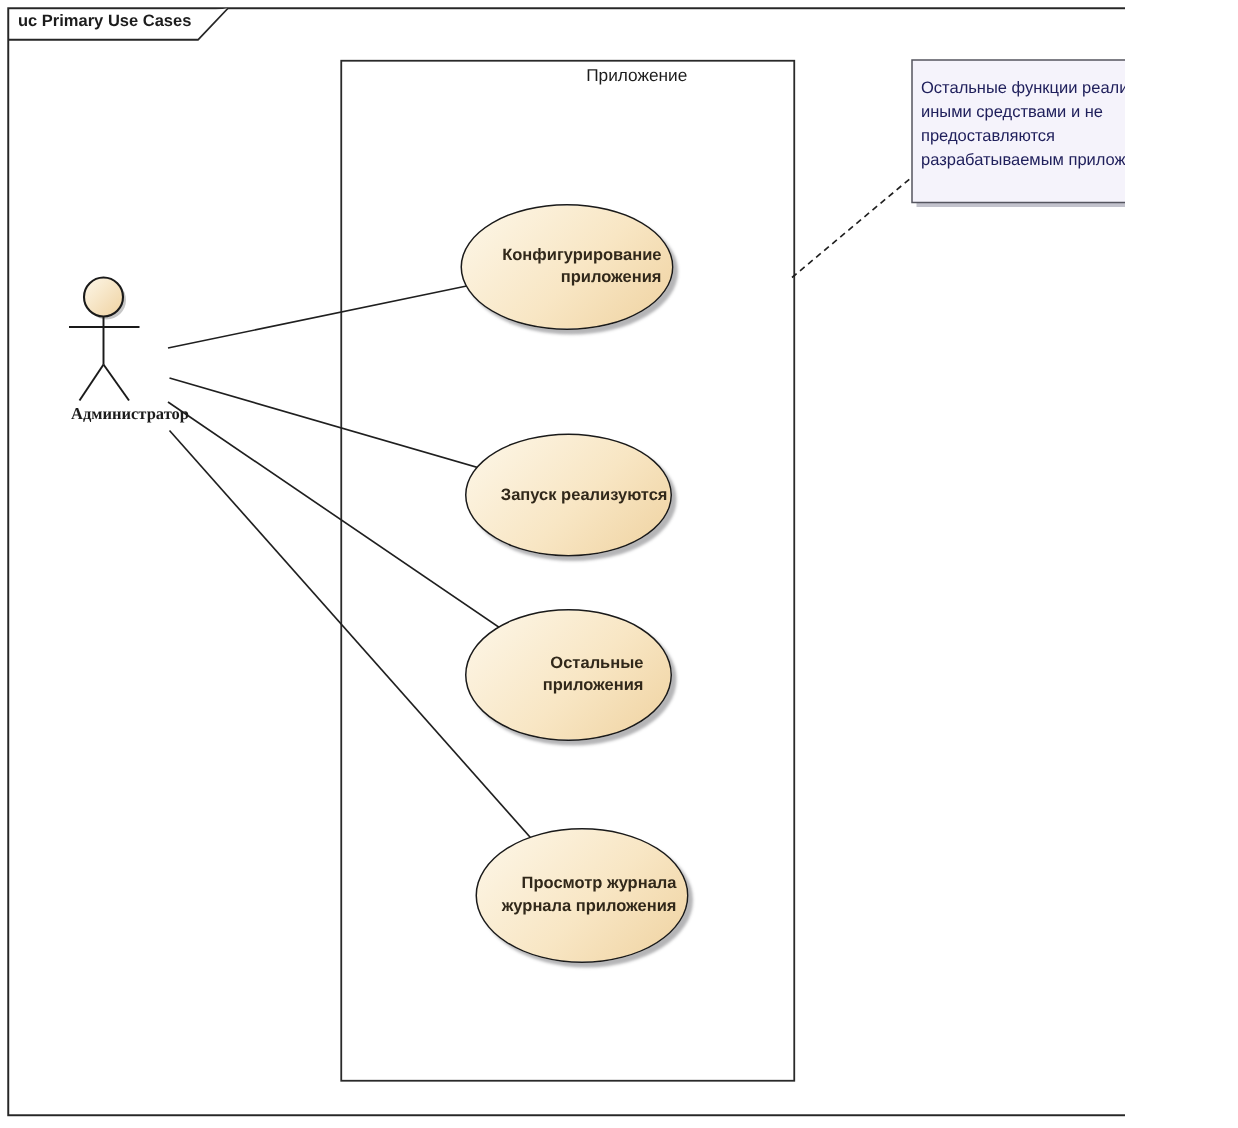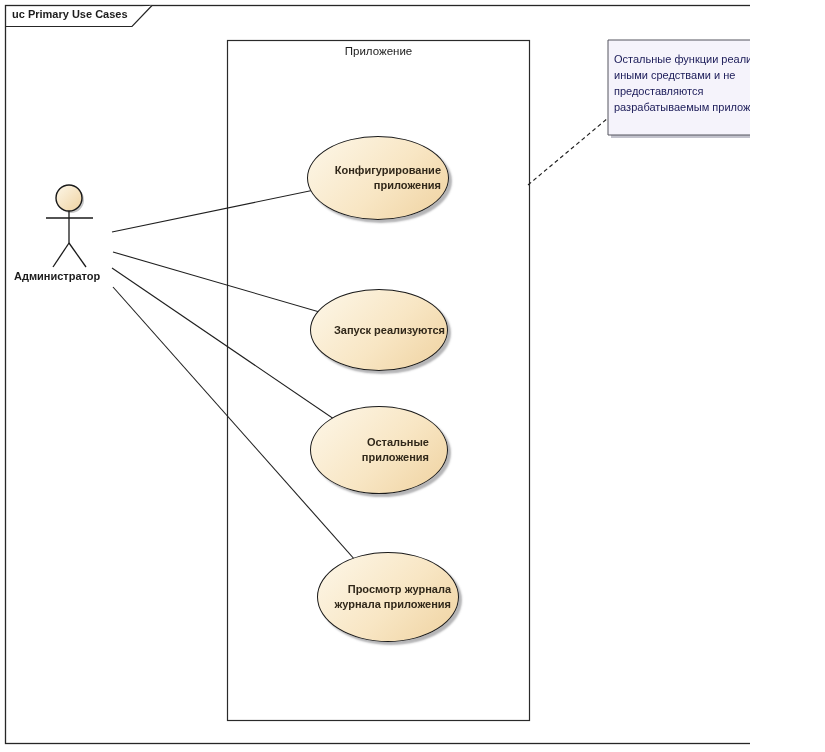--- a/index.html
+++ b/index.html
@@ -29,20 +29,21 @@
     color: #1c1c1c;
     white-space: nowrap;
   }
   .boundary-label {
     position: absolute;
     left: 227px; top: 45px;
     width: 303px;
     text-align: center;
     font-size: 11.5px;
     color: #1c1c1c;
+    padding-left: 46px;
   }
   .usecase {
     position: absolute;
     border: 1.6px solid #1a1a1a;
     border-radius: 50%;
     background: linear-gradient(135deg, #fdf7e9 0%, #f8e6c4 55%, #efd2a0 100%);
     box-shadow: 3px 3px 2px rgba(90, 90, 95, 0.45);
     display: flex;
     align-items: center;
     justify-content: center;
@@ -52,24 +53,25 @@
     text-align: right;
     font-size: 11px;
     font-weight: bold;
     color: #31281a;
     line-height: 15px;
   }
   .actor-label {
     position: absolute;
     left: 14px; top: 270px;
     width: 112px;
-    text-align: left;
+    text-align: right;
     font-size: 11px;
     font-weight: bold;
     color: #1c1c1c;
+    font-family: Liberation Serif, serif;
   }
   .note-text {
     position: absolute;
     left: 614px; top: 51px;
     width: 176px;
     font-size: 11px;
     line-height: 16px;
     color: #20205c;
   }
 </style>

